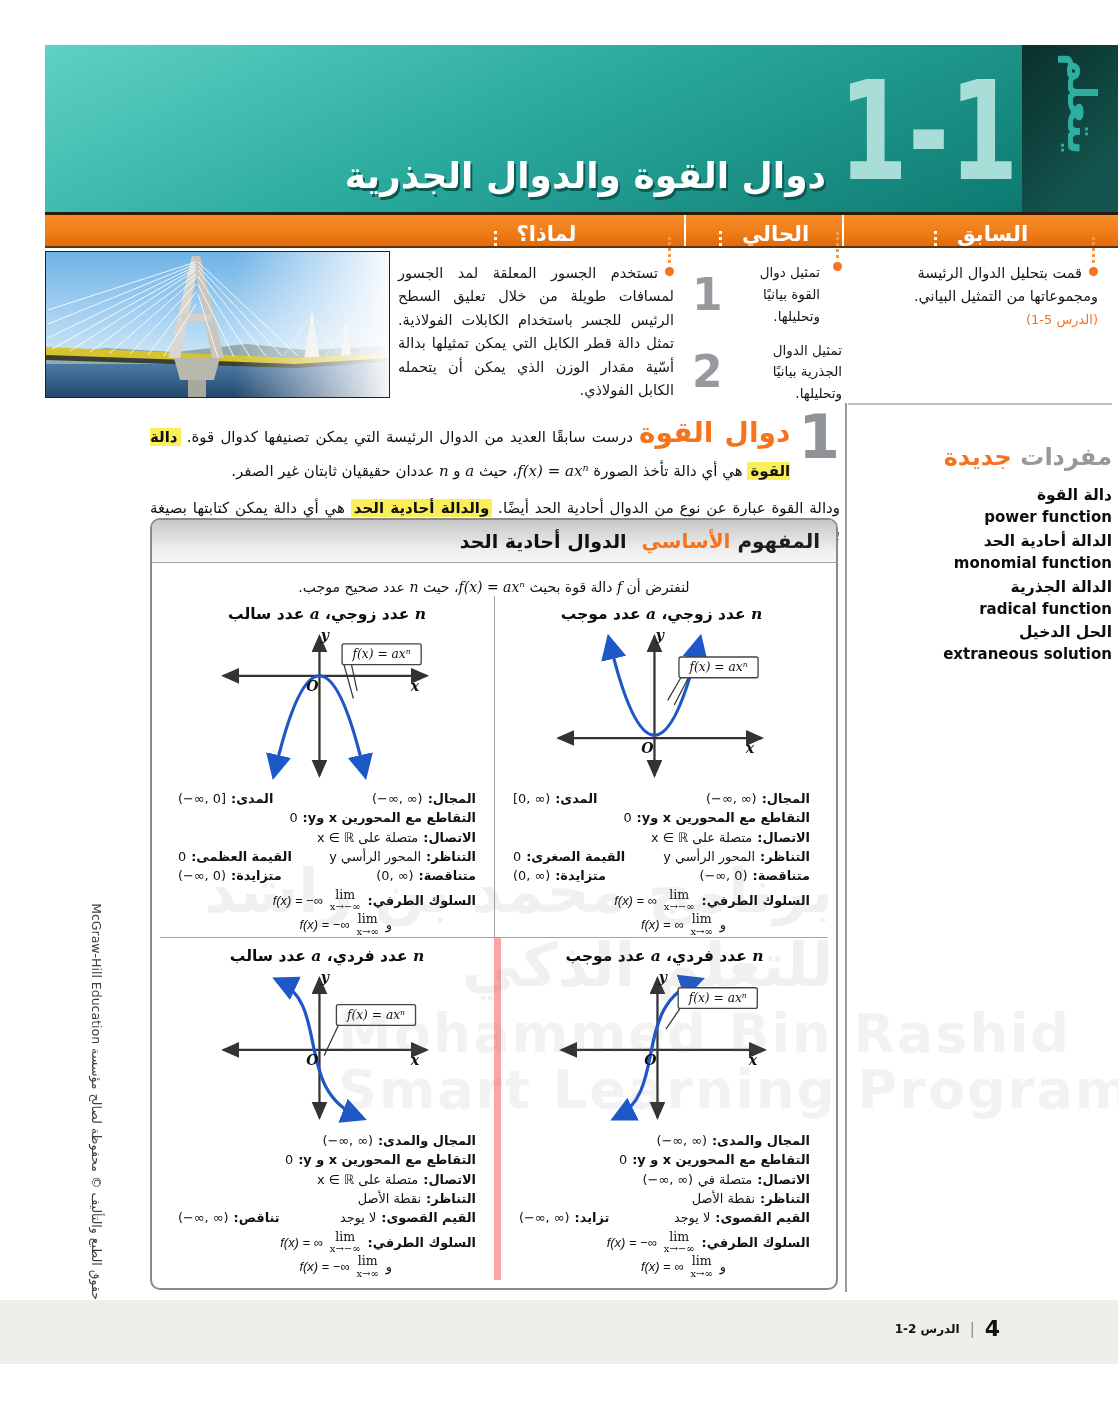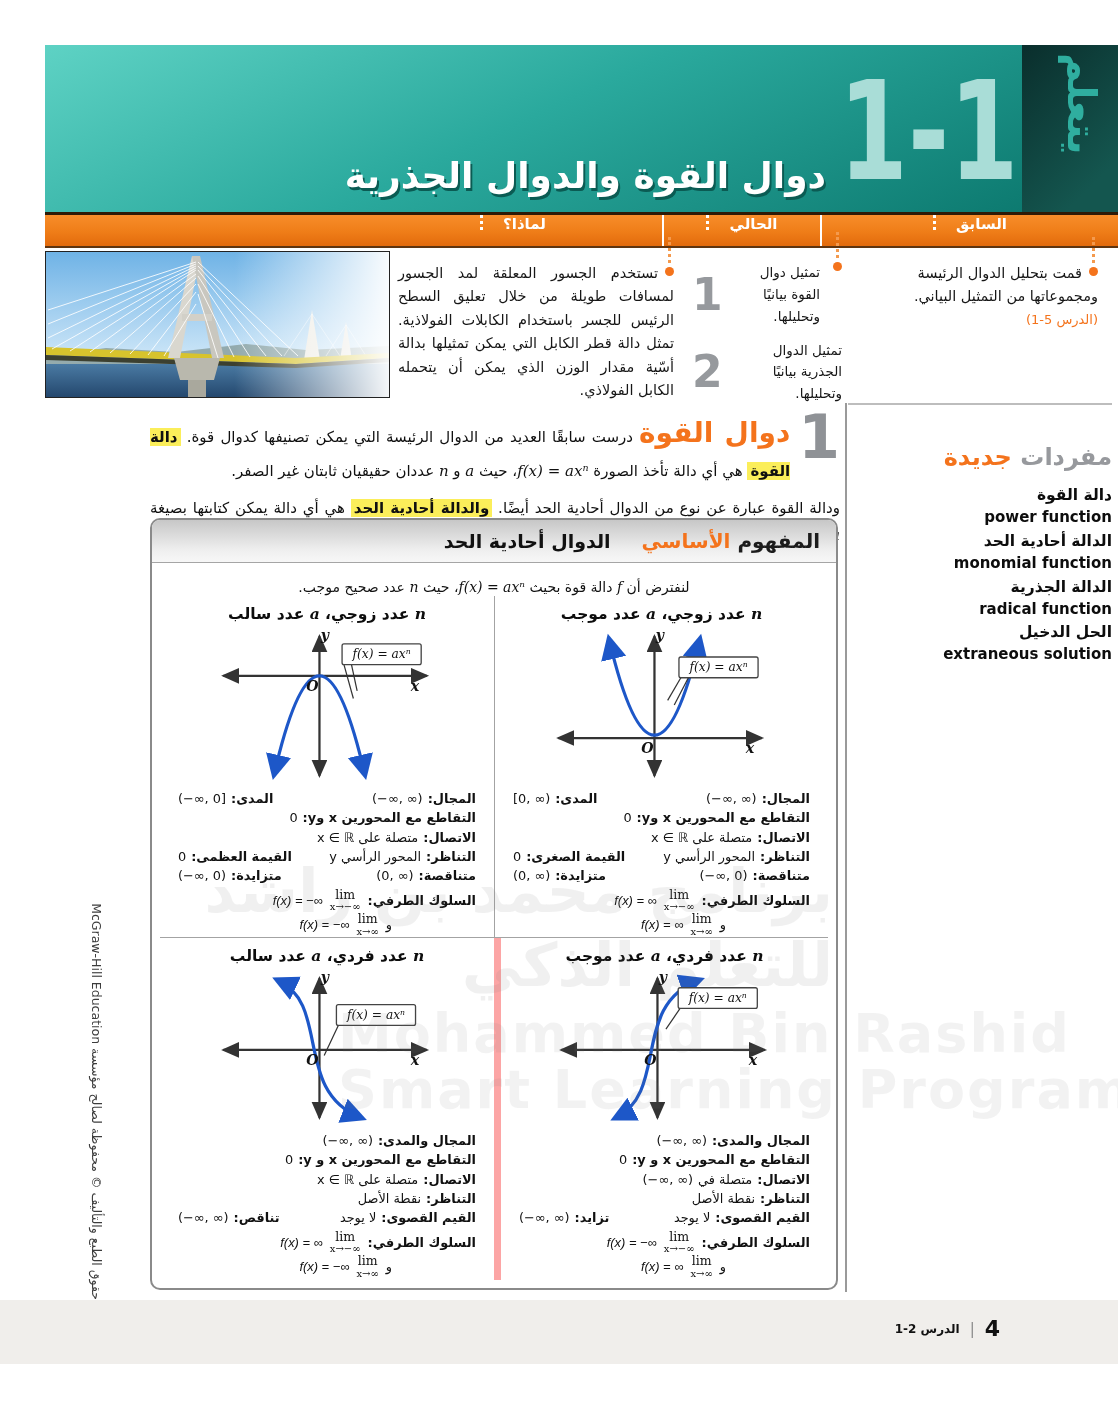--- a/index.html
+++ b/index.html
@@ -13,22 +13,22 @@
   .calli{position:absolute;right:16px;top:8px;color:#2fae a2;color:#2fae9f;font-size:40px;font-weight:bold;
        writing-mode:vertical-rl;line-height:1;letter-spacing:6px;}
   .lesson-num{position:absolute;right:4px;top:18px;font-size:138px;font-weight:bold;color:#a9ddd7;
        line-height:1;transform:scaleX(.72);transform-origin:right;}
   .hdr-title{position:absolute;right:196px;bottom:16px;font-size:36px;font-weight:bold;color:#fff;
        text-shadow:2px 3px 0 #0b5b53;direction:rtl;white-space:nowrap;}
   
   .banner{position:absolute;left:45px;top:212px;width:1073px;height:36px;box-sizing:border-box;
        background:linear-gradient(180deg,#f78d2a 0%,#ef7d18 55%,#e26a0c 100%);
        border-top:3px solid #2e1a06;border-bottom:2px solid #5e3410;display:flex;direction:rtl;}
-  .bcell{display:flex;align-items:flex-start;justify-content:center;gap:20px;color:#fff;font-weight:bold;
-       font-size:15px;box-sizing:border-box;}
+  .bcell{display:flex;align-items:flex-end;justify-content:center;gap:20px;color:#fff;font-weight:bold;
+       font-size:21px;box-sizing:border-box;}
   .bcell + .bcell{border-left:0;}
   .bcell.sep{border-right:2px solid #fff;}
   .dotcol{height:15px;border-left:3px dotted #fff;display:inline-block;}
   
   .cols{position:absolute;left:45px;top:254px;width:1073px;height:145px;direction:rtl;display:flex;}
   .col{box-sizing:border-box;font-size:14.5px;line-height:1.62;color:#161616;text-align:right;}
   .col-prev{width:270px;padding:8px 20px 0 12px;}
   .col-cur{width:158px;padding:8px 6px 0 2px;font-size:13.5px;}
   .col-why{width:300px;padding:8px 16px 0 8px;text-align:justify;}
   .bullet{position:relative;display:inline-block;width:9px;height:9px;border-radius:50%;
@@ -56,21 +56,21 @@
   .vocab-head{font-size:24px;font-weight:bold;margin-bottom:12px;}
   .vocab-head .g{color:#97999d;} .vocab-head .o{color:#f4731c;}
   .v-ar{font-weight:bold;font-size:15.5px;line-height:1.55;color:#0d0d0d;}
   .v-en{font-weight:bold;font-size:15px;line-height:1.45;color:#0d0d0d;}
   
   .cbox{position:absolute;left:150px;top:518px;width:688px;height:772px;box-sizing:border-box;
        border:2px solid #8a8a8a;border-radius:10px;background:#fff;}
   .cbox-head{height:42px;background:linear-gradient(180deg,#c7c7c7 0%,#eeeeee 70%,#f7f7f7 100%);
        border-bottom:1px solid #a5a5a5;border-radius:8px 8px 0 0;display:flex;direction:rtl;
        align-items:center;padding:0 16px;gap:7px;font-weight:bold;font-size:20px;}
-  .cbox-head .black{color:#1c1c1c;} .cbox-head .orange{color:#f4731c;} .cbox-head .title{color:#111;margin-right:24px;font-size:19px;}
+  .cbox-head .black{color:#1c1c1c;} .cbox-head .orange{color:#f4731c;} .cbox-head .title{color:#111;margin-right:8px;font-size:19px;}
   .cbox-sub{direction:rtl;text-align:center;font-size:14px;margin-top:16px;color:#111;}
   .cgrid{position:absolute;top:76px;bottom:8px;left:8px;right:8px;display:grid;
        grid-template-columns:1fr 1fr;grid-template-rows:1fr 1fr;direction:rtl;}
   .quad{padding:8px 8px 0 8px;box-sizing:border-box;}
   .quad:nth-child(1){border-left:1px solid #a3a3a3;border-bottom:1px solid #a3a3a3;}
   .quad:nth-child(2){border-bottom:1px solid #a3a3a3;}
   .quad:nth-child(3){border-left:7px solid #fca5a5;}
   .q-title{text-align:center;font-weight:bold;font-size:15.5px;direction:rtl;color:#0d0d0d;}
   .q-title .math{font-weight:bold;}
   .q-graph{display:flex;justify-content:center;margin:2px 0 2px 0;}
@@ -106,21 +106,21 @@
 
   <div class="hdr">
     <div class="lesson-num">1-1</div>
     <div class="hdr-title">دوال القوة والدوال الجذرية</div>
   </div>
   <div class="hdr-dark">
     <div class="calli">يتعلم</div>
   </div>
 
   <div class="banner">
-    <div class="bcell" style="width:296px">
+    <div class="bcell" style="width:274px">
       <span>السابق</span>
       <span class="dotcol"></span>
     </div>
     <div class="bcell sep" style="width:158px">
       <span>الحالي</span>
       <span class="dotcol"></span>
     </div>
     <div class="bcell sep" style="width:300px">
       <span>لماذا؟</span>
       <span class="dotcol"></span>

